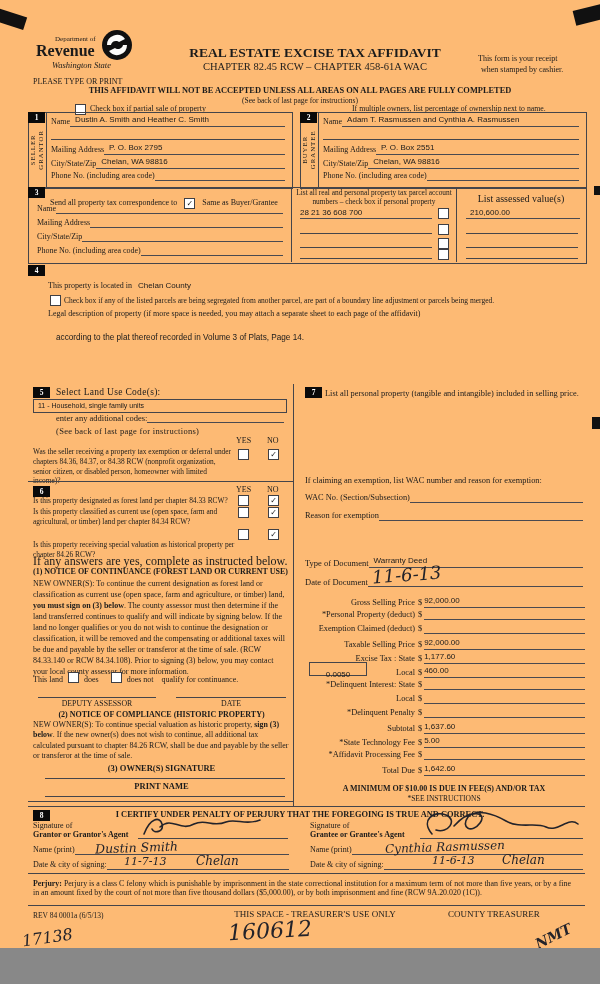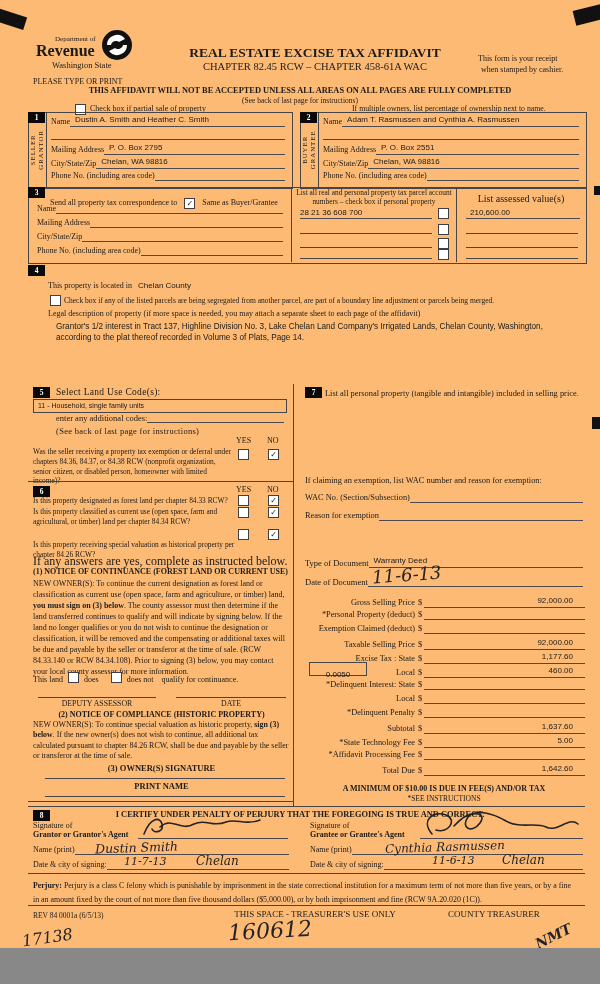--- a/index.html
+++ b/index.html
@@ -2,36 +2,36 @@
 <html><head>
 <meta charset="utf-8">
 <style>
   html,body{margin:0;padding:0;background:#888}
   .page{position:relative;width:600px;height:948px;background:#fdba74;overflow:hidden;color:#1b1b1b;margin:0 auto}
   .a{position:absolute}
   .ser{font-family:"Liberation Serif",serif}
   .san{font-family:"Liberation Sans",sans-serif}
   .b{font-weight:bold}
   .c{text-align:center}
-  .i{}
+  .i{font-style:italic}
   .hand{font-family:"DejaVu Serif",serif;font-style:italic;color:#23232a}
   .hline{position:absolute;border-top:1px solid #45454a;height:0}
   .vline{position:absolute;border-left:1px solid #45454a;width:0}
   .box{position:absolute;border:1px solid #45454a}
   .badge{position:absolute;width:17px;height:11px;background:#0a0a0a;color:#fff;font:bold 7.5px/11px "Liberation Serif",serif;text-align:center}
   .cb{position:absolute;width:9px;height:9px;border:1px solid #3f3f44;background:#fff;font:8px/9px "DejaVu Sans",sans-serif;text-align:center;color:#1c1c1c}
   .cbi{display:inline-block;width:9px;height:9px;border:1px solid #3f3f44;background:#fff;font:8px/9px "DejaVu Sans",sans-serif;text-align:center;color:#1c1c1c;vertical-align:-1px;margin:0 3px}
   .frow{position:absolute;display:flex;align-items:flex-end}
   .flbl{font-size:8px;line-height:10px;white-space:nowrap;font-family:"Liberation Serif",serif}
   .ffill{flex:1;border-bottom:1px solid #4a4a50;font:8px/10px "Liberation Sans",sans-serif;padding:0 2px 1px 5px;white-space:nowrap}
   .vlab{position:absolute;width:70px;text-align:center;transform:rotate(-90deg);font:6.8px/7.8px "Liberation Serif",serif;letter-spacing:1px}
   .mrow{position:absolute;left:305px;width:280px;display:flex;align-items:flex-end}
   .mlbl{width:110px;text-align:right;font:8.3px/11px "Liberation Serif",serif;white-space:nowrap}
   .mds{font:8.3px/11px "Liberation Serif",serif;padding:0 2px 0 3px}
-  .mfill{flex:1;border-bottom:1px solid #4a4a50;font:8px/11px "Liberation Sans",sans-serif;text-align:right;padding:0 12px 1px 0;white-space:nowrap}
+  .mfill{flex:1;border-bottom:1px solid #4a4a50;font:8px/11px "Liberation Sans",sans-serif;padding:0 12px 1px 0;white-space:nowrap}
   .q{font-family:"Liberation Serif",serif;font-size:7.4px;line-height:9.8px}
   .mark{position:absolute;background:#111}
 </style>
 </head>
 <body>
 
 <div class="page">
 
   <div class="mark" style="left:-8px;top:12px;width:34px;height:13px;transform:rotate(18deg)"></div>
   <div class="mark" style="left:574px;top:7px;width:32px;height:15px;transform:rotate(-14deg)"></div>
@@ -151,21 +151,20 @@
   <div class="hline" style="left:466px;top:233px;width:112px"></div>
   <div class="hline" style="left:466px;top:247px;width:112px"></div>
   <div class="hline" style="left:466px;top:258px;width:112px"></div>
 
   <div class="badge" style="left:28px;top:265px">4</div>
   <div class="a ser" style="left:48px;top:281px;font-size:8px">This property is located in</div>
   <div class="a san" style="left:138px;top:281px;font-size:8px">Chelan County</div>
   <span class="cb" style="left:50px;top:295px"></span>
   <div class="a ser" style="left:64px;top:296px;width:525px;font-size:7.5px;white-space:nowrap">Check box if any of the listed parcels are being segregated from another parcel, are part of a boundary line adjustment or parcels being merged.</div>
   <div class="a ser" style="left:48px;top:309px;font-size:8px">Legal description of property (if more space is needed, you may attach a separate sheet to each page of the affidavit)</div>
-  <div class="a san" style="left:56px;top:322px;width:530px;font-size:8.2px">Grantor's 1/2 interest in Tract 137, Highline Division No. 3, Lake Chelan Land Company's Irrigated Lands, Chelan County, Washington,</div>
   <div class="a san" style="left:56px;top:333px;width:530px;font-size:8.2px">according to the plat thereof recorded in Volume 3 of Plats, Page 14.</div>
 
   <div class="vline" style="left:293px;top:384px;height:422px"></div>
 
   <div class="badge" style="left:33px;top:387px">5</div>
   <div class="a ser" style="left:56px;top:387px;font-size:9.5px;letter-spacing:0.3px">Select Land Use Code(s):</div>
   <div class="box" style="left:33px;top:399px;width:252px;height:12px">
     <span class="san" style="font-size:7px;line-height:12px;padding-left:4px;display:block;white-space:nowrap">11 - Household, single family units</span>
   </div>
   <div class="frow" style="left:56px;top:413px;width:228px">
@@ -345,21 +344,21 @@
   <div class="a hand" style="left:385px;top:840px;font-size:12px;transform:rotate(-2deg)">Cynthia Rasmussen</div>
   <div class="frow" style="left:310px;top:860px;width:273px">
     <span class="flbl">Date &amp; city of signing:</span>
     <span class="ffill"></span>
   </div>
   <div class="a hand" style="left:432px;top:854px;font-size:11px">11-6-13</div>
   <div class="a hand" style="left:502px;top:853px;font-size:12px">Chelan</div>
 
   <div class="hline" style="left:28px;top:873px;width:557px"></div>
 
-  <div class="a ser" style="left:33px;top:879px;width:540px;font-size:7.9px;line-height:14px">
+  <div class="a ser" style="left:33px;top:879px;width:540px;font-size:7.9px;line-height:9px">
     <span class="b">Perjury:</span><span> Perjury is a class C felony which is punishable by imprisonment in the state correctional institution for a maximum term of not more than five years, or by a fine in an amount fixed by the court of not more than five thousand dollars ($5,000.00), or by both imprisonment and fine (RCW 9A.20.020 (1C)).</span>
   </div>
   <div class="hline" style="left:28px;top:905px;width:557px"></div>
   <div class="a ser" style="left:33px;top:911px;font-size:7.5px">REV 84 0001a (6/5/13)</div>
   <div class="a ser c" style="left:185px;top:909px;width:260px;font-size:9px">THIS SPACE - TREASURER'S USE ONLY</div>
   <div class="a ser" style="left:448px;top:909px;font-size:9px">COUNTY TREASURER</div>
 
   <div class="a hand" style="left:22px;top:928px;font-size:16px;transform:rotate(-8deg)">17138</div>
   <div class="a hand" style="left:228px;top:918px;font-size:22px;transform:rotate(-3deg)">160612</div>
   <div class="a hand b" style="left:534px;top:928px;font-size:14px;transform:rotate(-26deg)">NMT</div>

